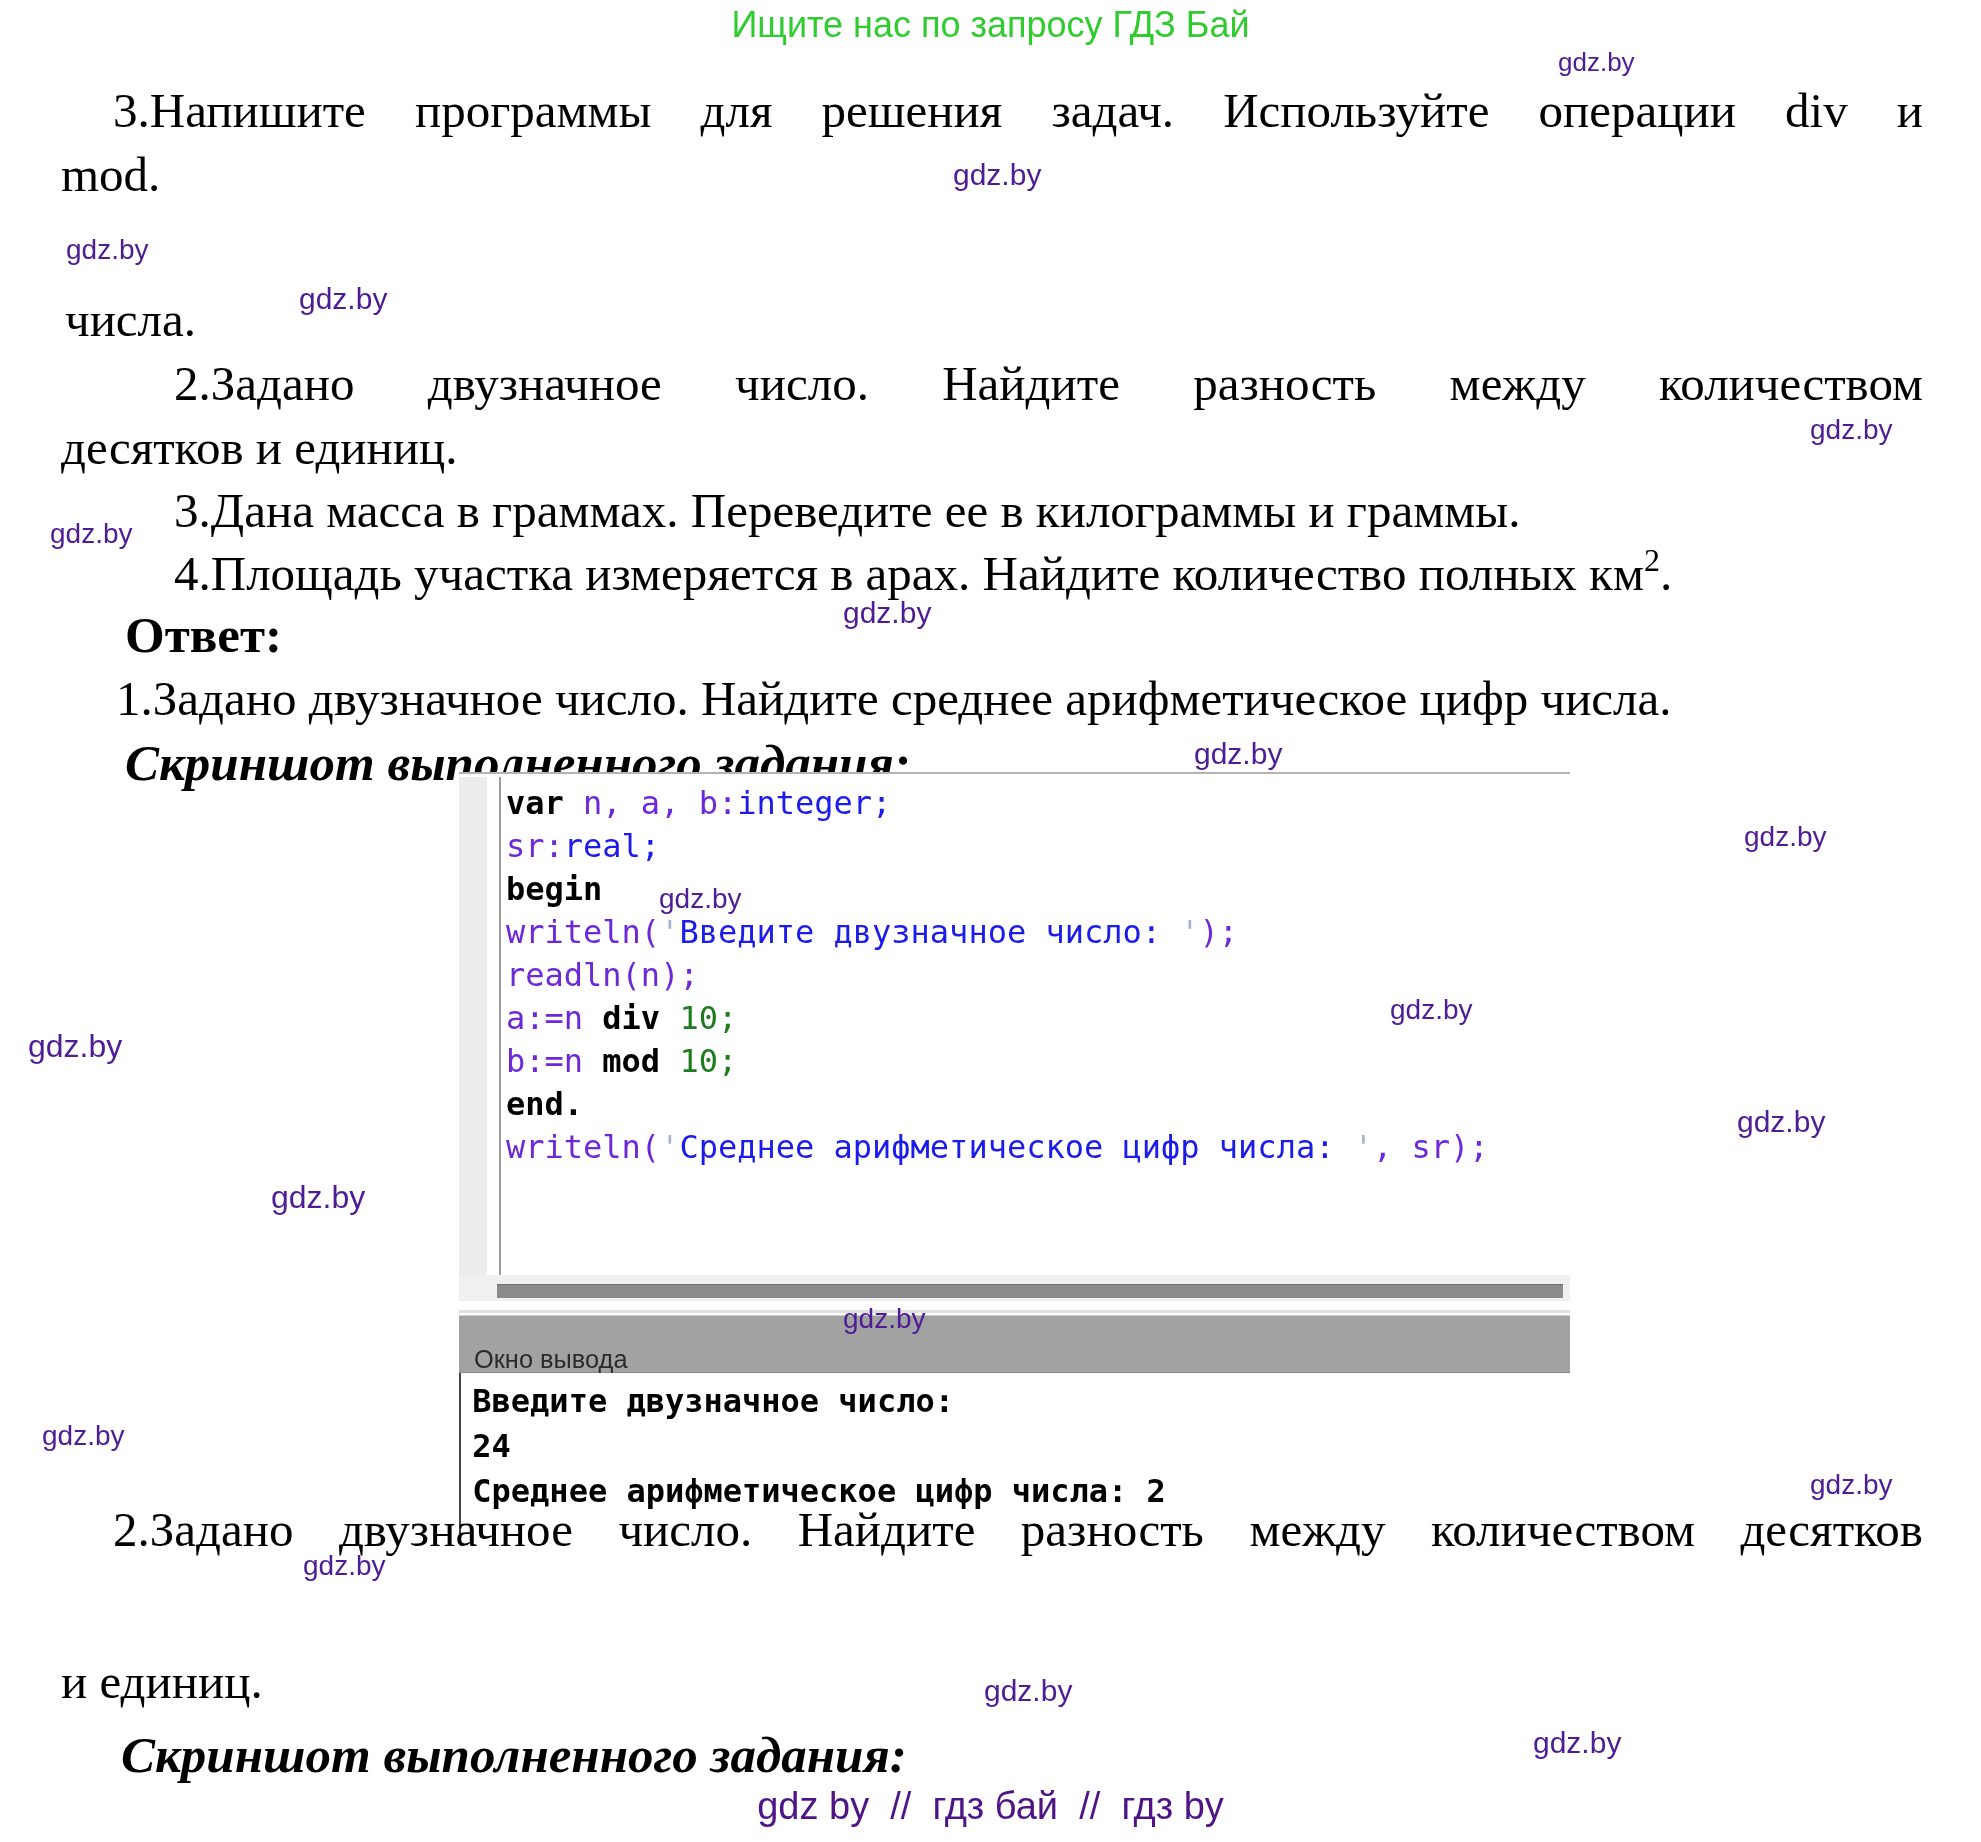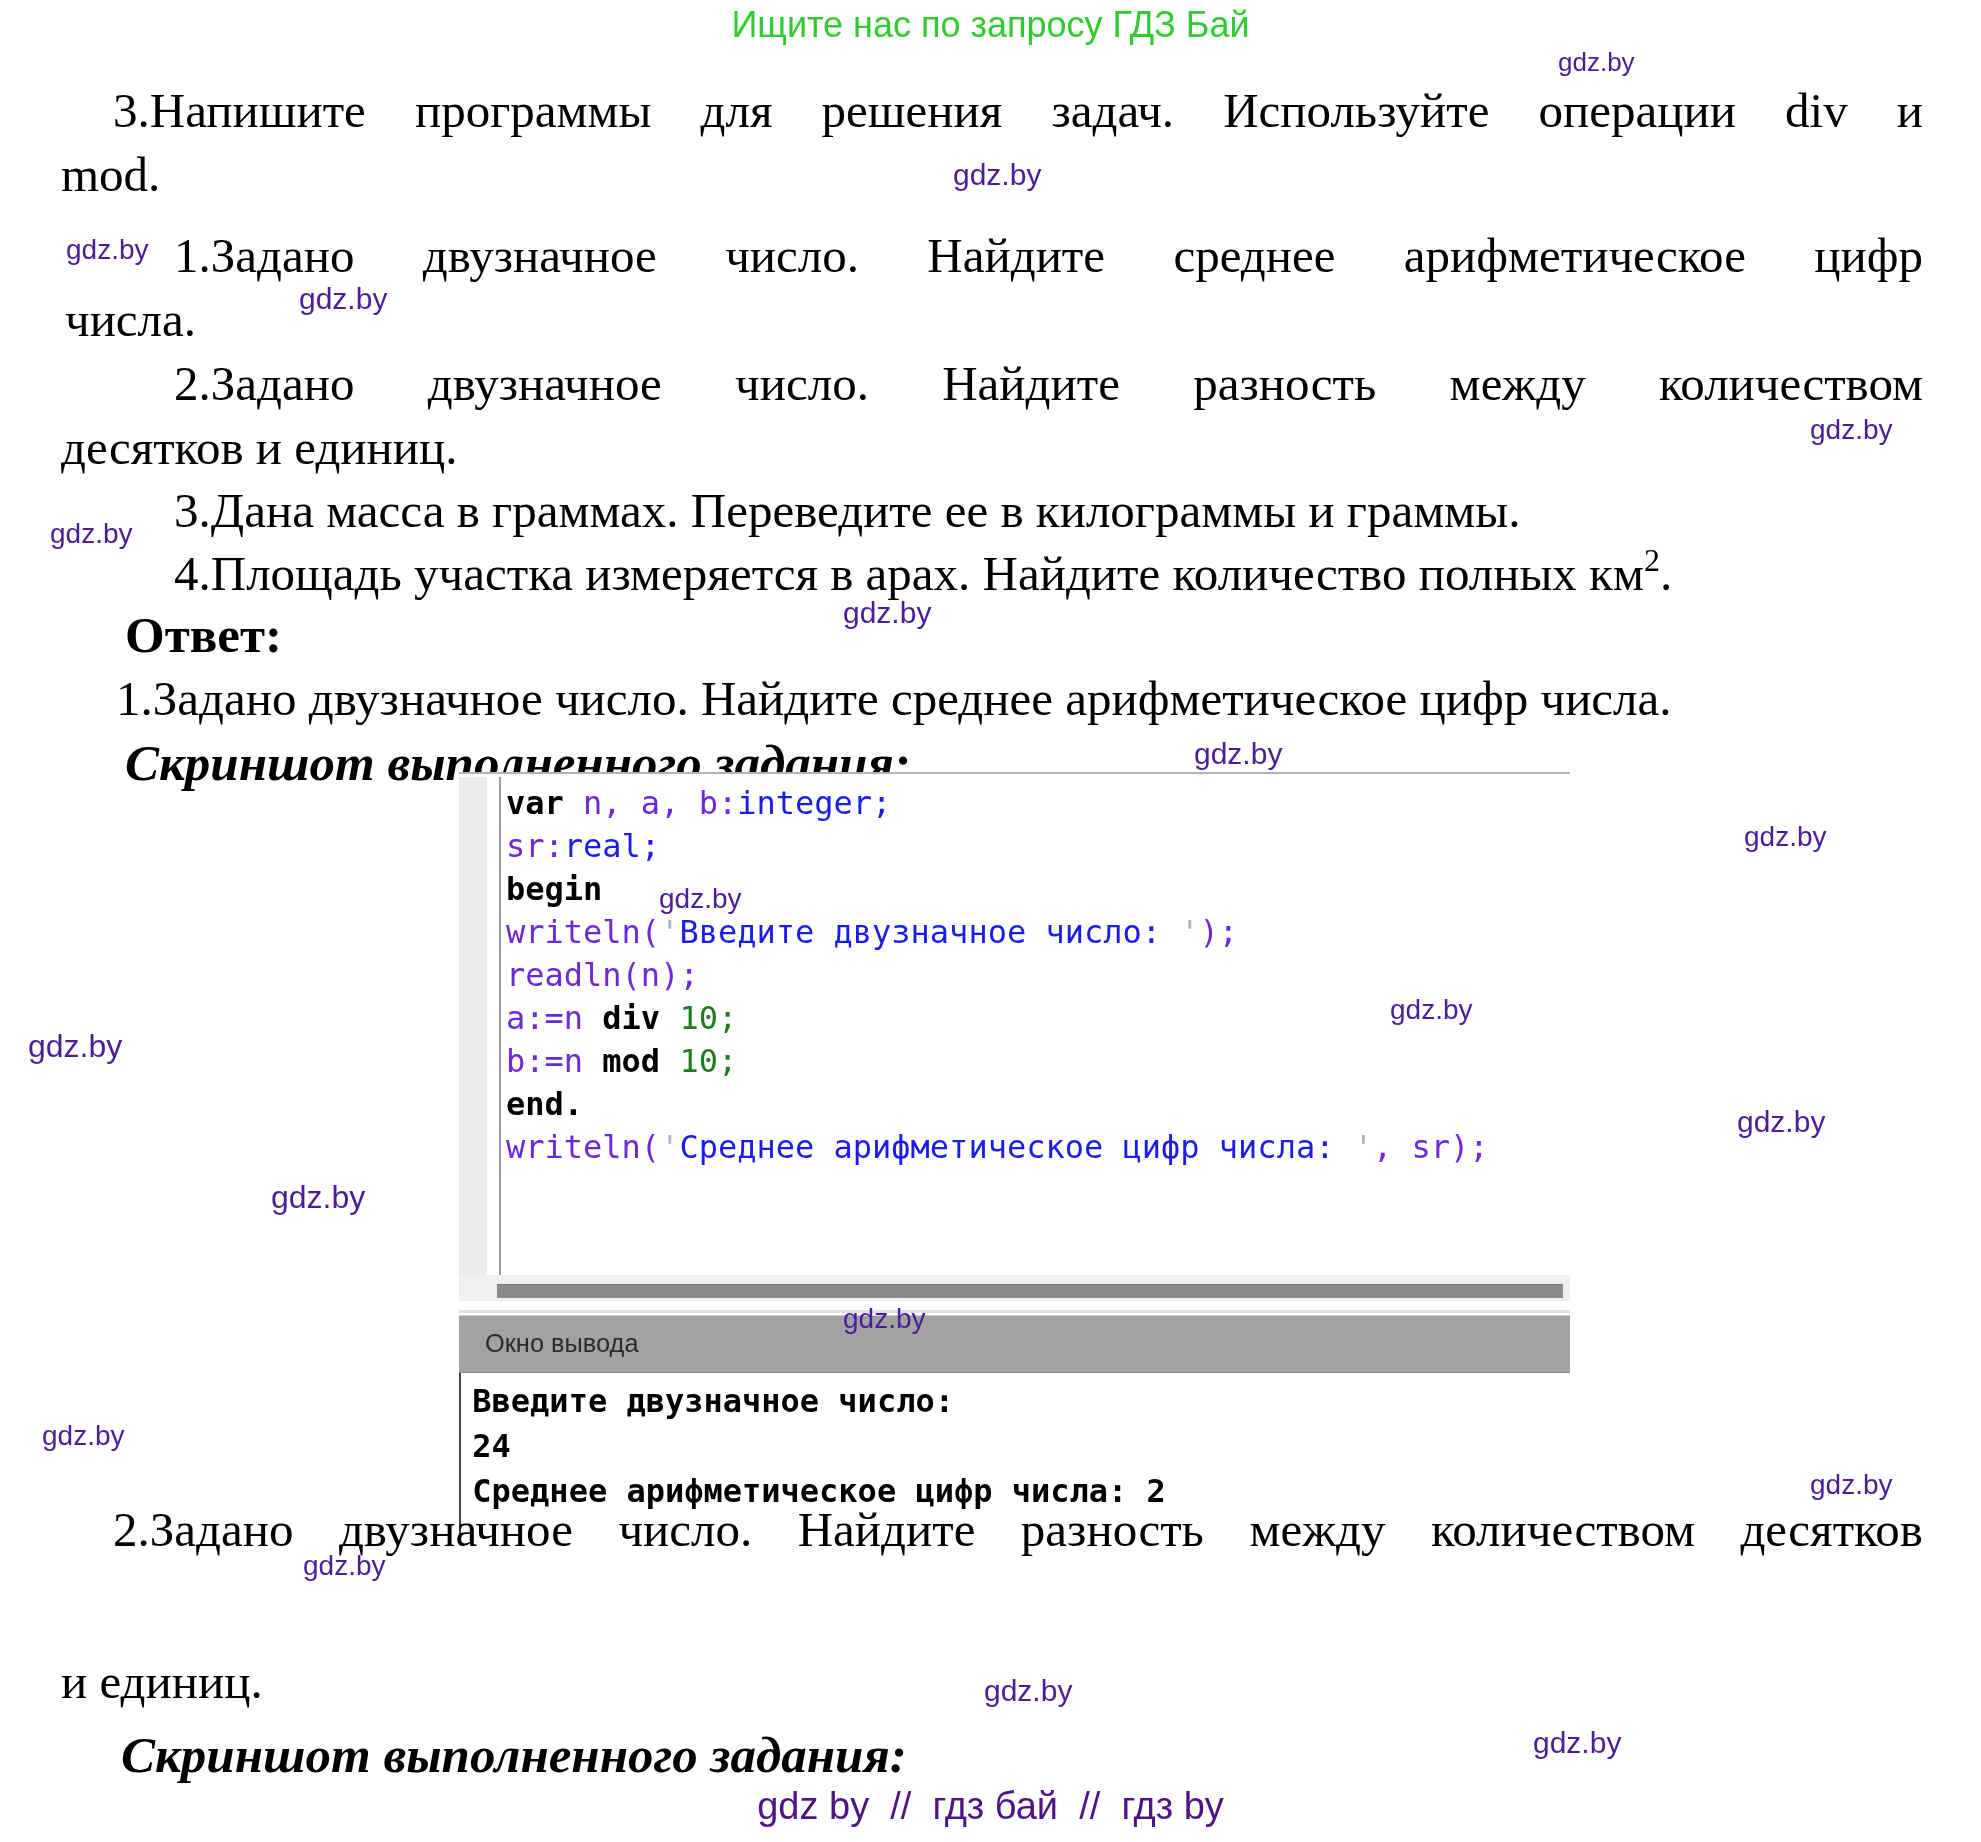--- a/index.html
+++ b/index.html
@@ -42,21 +42,21 @@
   .hthumb{position:absolute;left:38px;right:7.5px;top:9.4px;height:13px;background:#8b8b8b;
           border-top:0.9px solid #6f6f6f;}
 
   .gapline{position:absolute;left:459px;top:1310px;width:1111px;height:2.8px;background:#e0e0e0;}
 
   
   .outbar{position:absolute;left:459px;top:1315px;width:1111px;height:58px;
           background:#a2a2a2;border-top:1.9px solid #cdcdcd;border-bottom:1.9px solid #8a8a8a;
           box-sizing:border-box;}
   .outbar-label{font-family:"Liberation Sans", sans-serif;font-size:25.4px;color:#2b2b2b;
-                line-height:55px;padding-left:26px;}
+                line-height:55px;padding-left:15px;margin-top:16px;}
   .outarea{position:absolute;left:459px;top:1373px;width:1111px;height:168px;
            border-left:2.8px solid #454545;background:#fff;box-sizing:border-box;
            padding:5.6px 0 0 11.3px;}
   .out-line{height:45px;line-height:45px;white-space:pre;
             font-family:"DejaVu Sans Mono", monospace;font-weight:700;font-size:32px;color:#000;}
 
   
   .footer{position:absolute;left:0;right:0;top:1785px;text-align:center;white-space:pre;
           font-family:"Liberation Sans", sans-serif;font-size:38px;
           color:var(--footer-purple,#4e1487);}
@@ -64,21 +64,20 @@
 </head>
 <body>
 
 <div class="page">
 
   <div class="promo">Ищите нас по запросу ГДЗ Бай</div>
 
   <div class="bline just" style="left:113px;right:58px;top:81px;">3.Напишите программы для решения задач. Используйте операции div и</div>
   <div class="bline" style="left:61px;top:145px;">mod.</div>
 
-  <div class="bline just" style="left:174px;right:58px;top:226px;">1.Задано двузначное число. Найдите среднее арифметическое цифр</div>
   <div class="bline" style="left:65px;top:290px;">числа.</div>
 
   <div class="bline just" style="left:174px;right:58px;top:354px;">2.Задано двузначное число. Найдите разность между количеством</div>
   <div class="bline" style="left:61px;top:418px;">десятков и единиц.</div>
 
   <div class="bline" style="left:174px;top:481px;">3.Дана масса в граммах. Переведите ее в килограммы и граммы.</div>
 
   <div class="bline" style="left:174px;top:544px;"><span>4.Площадь участка измеряется в арах. Найдите количество полных км</span><span class="sup">2</span><span>.</span></div>
 
   <div class="bline bold" style="left:125px;top:605px;font-size:51px;">Ответ:</div>

